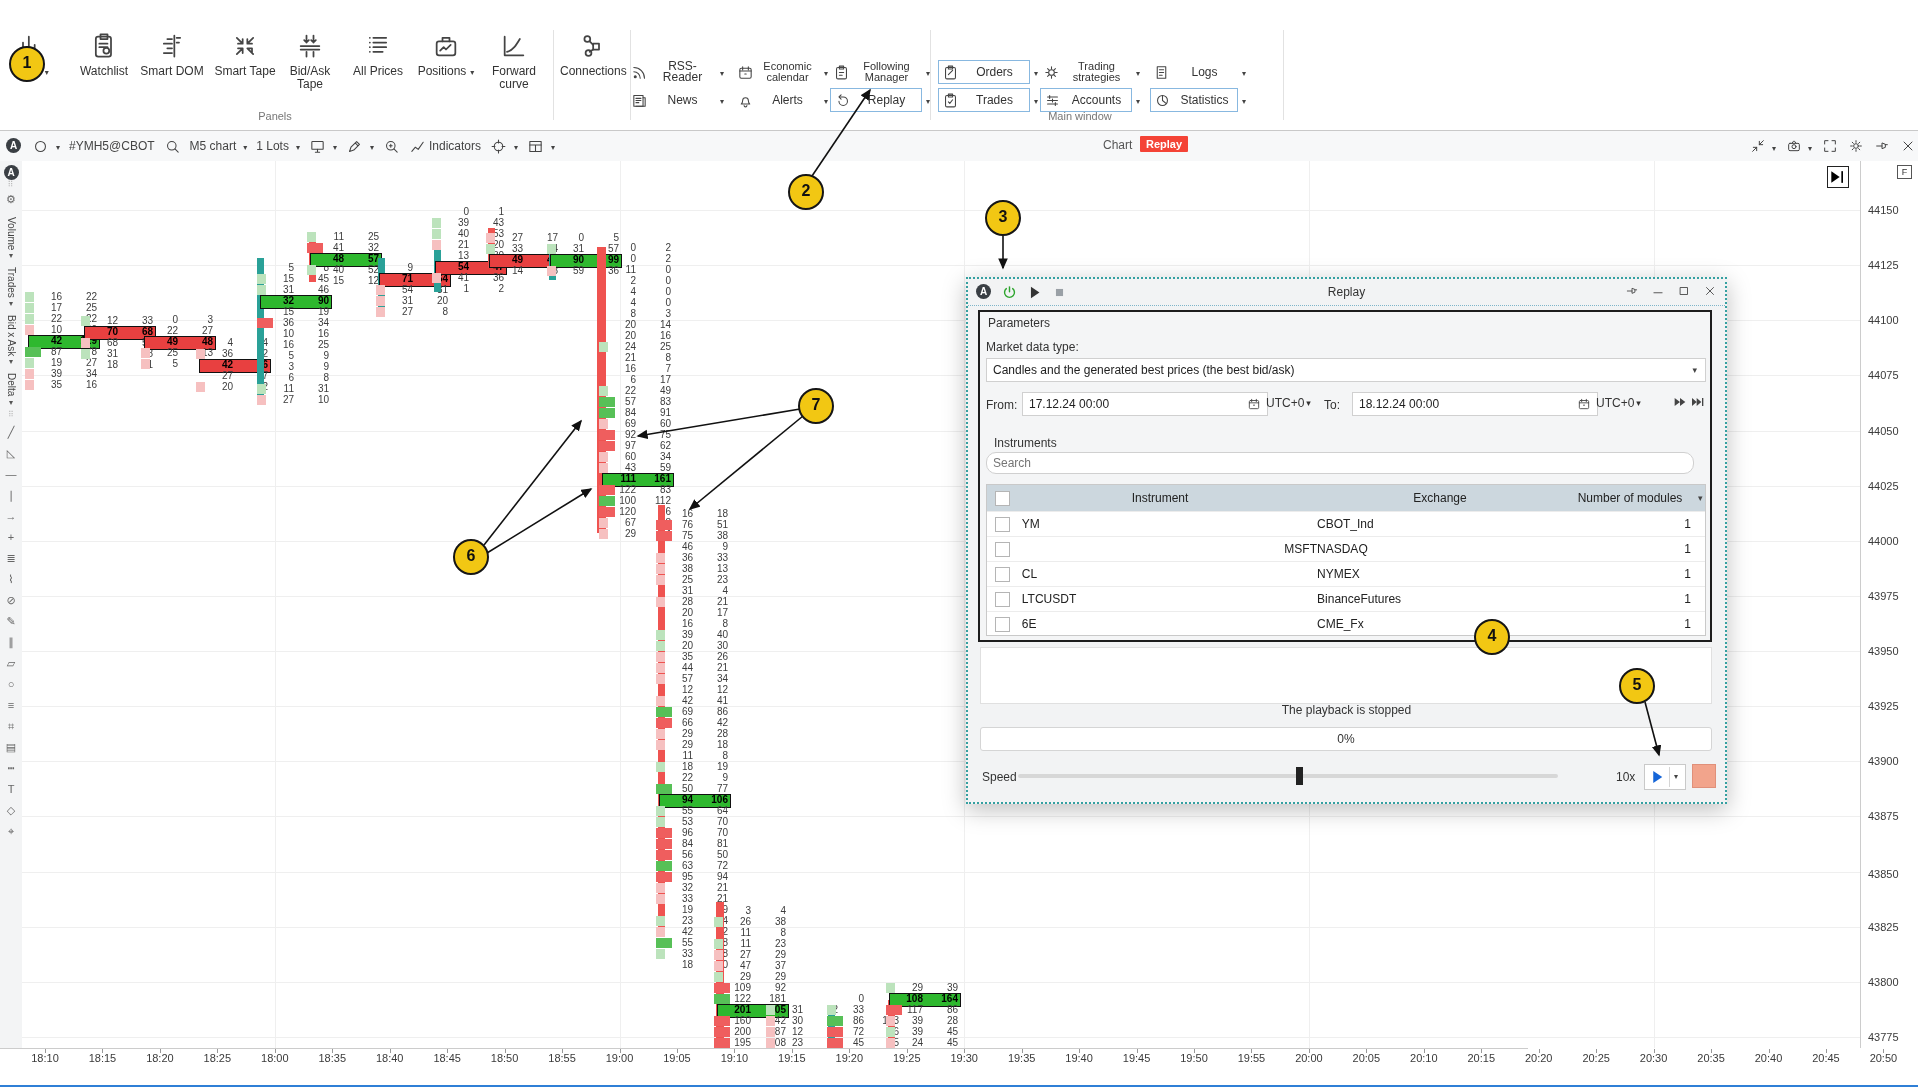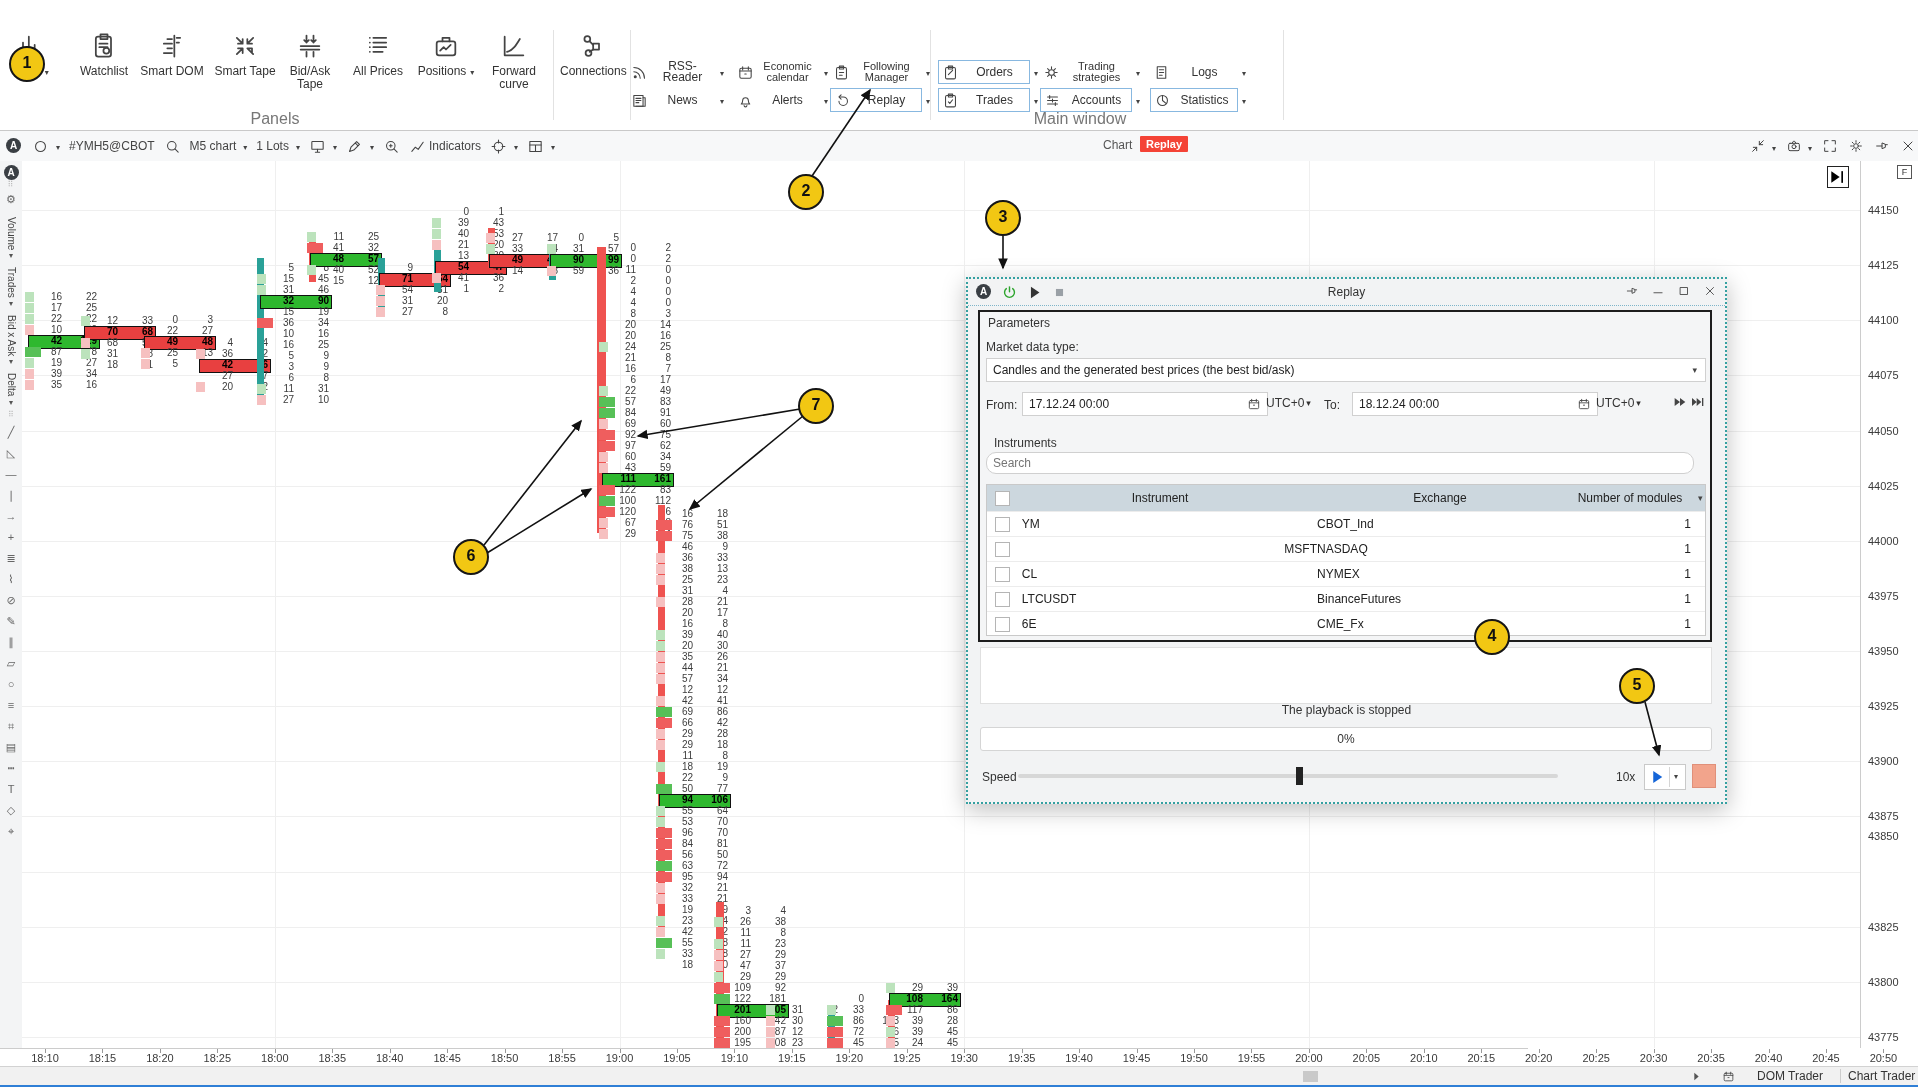--- a/index.html
+++ b/index.html
@@ -11,21 +11,21 @@
   .mtab{position:absolute;top:0;height:26px;line-height:26px;padding:0 14px;font-size:12px;cursor:default;}
   .mtab.learn{background:#1177d7;color:#fff;}
   .mtab.active{background:#fff;border:1px solid #d9d9c9;border-bottom:none;}
   .hidemenu{position:absolute;right:14px;top:0;height:26px;line-height:26px;font-size:12px;color:#444;}
   .hidemenu .up{font-size:10px;margin-left:6px;}
   
   .ribbon{position:absolute;left:0;top:26px;width:1918px;height:104px;background:#fff;border-bottom:1px solid #cfcfcf;}
   .pbtn{position:absolute;top:4px;width:64px;height:76px;text-align:center;font-size:12px;color:#333;}
   .pbtn .ic{display:inline-block;width:28px;height:28px;margin-top:2px;}
   .pbtn .cap{line-height:13px;margin-top:2px;}
-  .grplabel{position:absolute;top:84px;font-size:16px;color:#777;transform:translateX(-50%);}
+  .grplabel{position:absolute;top:84px;font-size:11px;color:#777;transform:translateX(-50%);}
   .vsep{position:absolute;top:4px;width:1px;height:90px;background:#e2e2e2;}
   .mbtn{position:absolute;height:24px;font-size:12px;color:#333;display:flex;align-items:center;}
   .mbtn .ic{width:17px;height:17px;margin-right:4px;flex:0 0 auto;}
   .mbtn .lbl{flex:1;text-align:center;line-height:11px;}
   .mbtn .lbl.sm{font-size:11px;}
   .mbtn .inner{display:flex;align-items:center;height:22px;flex:1;padding:0 3px;}
   .mbtn .inner.boxed{border:1px solid #88b8e0;}
   .cr::after{content:"▾";font-size:8px;color:#444;margin-left:4px;}
   
   .charttb{position:absolute;left:0;top:130px;width:1918px;height:30px;background:#f7f8f9;border-top:1px solid #c9c9c9;border-bottom:1px solid #dcdcdc;}
@@ -731,21 +731,21 @@
       <div class="ptick" style="top: 153.26px;">44100</div>
       <div class="ptick" style="top: 208.39px;">44075</div>
       <div class="ptick" style="top: 263.52px;">44050</div>
       <div class="ptick" style="top: 318.65px;">44025</div>
       <div class="ptick" style="top: 373.78px;">44000</div>
       <div class="ptick" style="top: 428.91px;">43975</div>
       <div class="ptick" style="top: 484.04px;">43950</div>
       <div class="ptick" style="top: 539.17px;">43925</div>
       <div class="ptick" style="top: 594.3px;">43900</div>
       <div class="ptick" style="top: 649.43px;">43875</div>
-      <div class="ptick" style="top: 669px;">43850</div>
+      <div class="ptick" style="top: 707px;">43850</div>
       <div class="ptick" style="top: 759.69px;">43825</div>
       <div class="ptick" style="top: 814.82px;">43800</div>
       <div class="ptick" style="top: 869.95px;">43775</div>
       <div class="fmark" style="left: 36px; top: 4px; width: 13px; height: 12px; line-height: 12px;">F</div>
     </div>
 
   <div class="timeaxis" id="timeaxis">
       <div class="tmark" style="left: 45px;"></div>
       <div class="ttick" style="left: 45px;">18:10</div>
       <div class="tmark" style="left: 102.45px;"></div>
@@ -807,33 +807,20 @@
       <div class="tmark" style="left: 1711.05px;"></div>
       <div class="ttick" style="left: 1711.05px;">20:35</div>
       <div class="tmark" style="left: 1768.5px;"></div>
       <div class="ttick" style="left: 1768.5px;">20:40</div>
       <div class="tmark" style="left: 1825.95px;"></div>
       <div class="ttick" style="left: 1825.95px;">20:45</div>
       <div class="tmark" style="left: 1883.4px;"></div>
       <div class="ttick" style="left: 1883.4px;">20:50</div>
     </div>
 
-  <div class="statusbar">
-    <div class="sthumb"></div>
-    <div class="abs" style="left:1690px;top:3px;width:13px;height:13px;" id="sb-arrow"><svg viewBox="0 0 24 24" style="width:100%;height:100%">
-          <path d="M8 5l8 7-8 7z" fill="#555"></path>
-        </svg></div>
-    <div class="abs" style="left:1722px;top:3px;width:13px;height:13px;" id="sb-cal"><svg viewBox="0 0 24 24" style="width:100%;height:100%" fill="none" stroke="#444" stroke-width="1.5" stroke-linecap="round" stroke-linejoin="round">
-          <rect x="4" y="6" width="16" height="14" rx="2"></rect>
-          <path d="M8 4v4M16 4v4M4 10h16M11 14h2"></path>
-        </svg></div>
-    <div class="abs" style="left:1757px;top:2px;">DOM Trader</div>
-    <div class="abs" style="left:1840px;top:2px;width:1px;height:14px;background:#ccc;"></div>
-    <div class="abs" style="left:1848px;top:2px;">Chart Trader</div>
-  </div>
   <div class="blueline"></div>
 
   <div class="dialog">
     <div class="dtitle">
       <span class="t">Replay</span>
       <span class="dico" id="d-logo">
           <div class="logoA">A</div>
         </span>
       <span class="dico" id="d-power"><svg viewBox="0 0 24 24" style="width:100%;height:100%" fill="none" stroke="#2ea52e" stroke-width="2" stroke-linecap="round">
             <path d="M12 4v7"></path>

